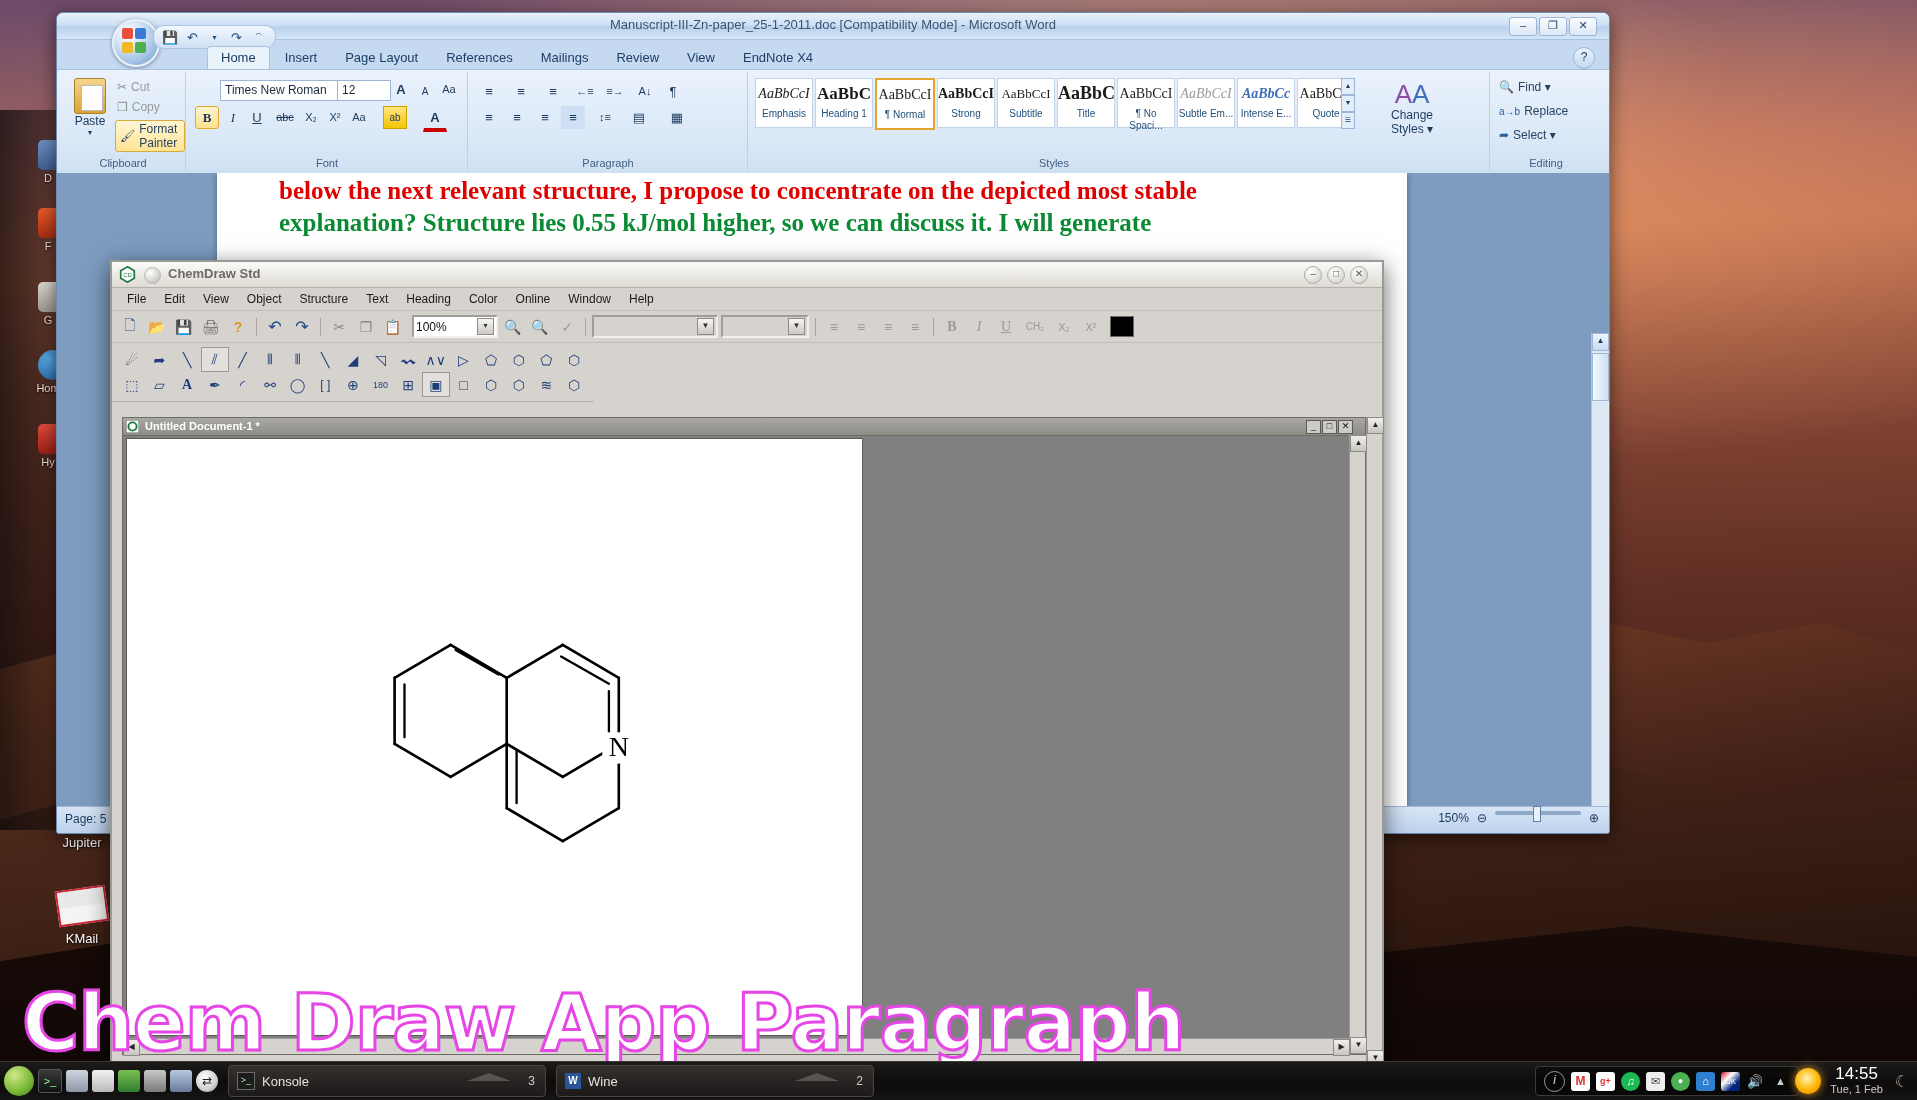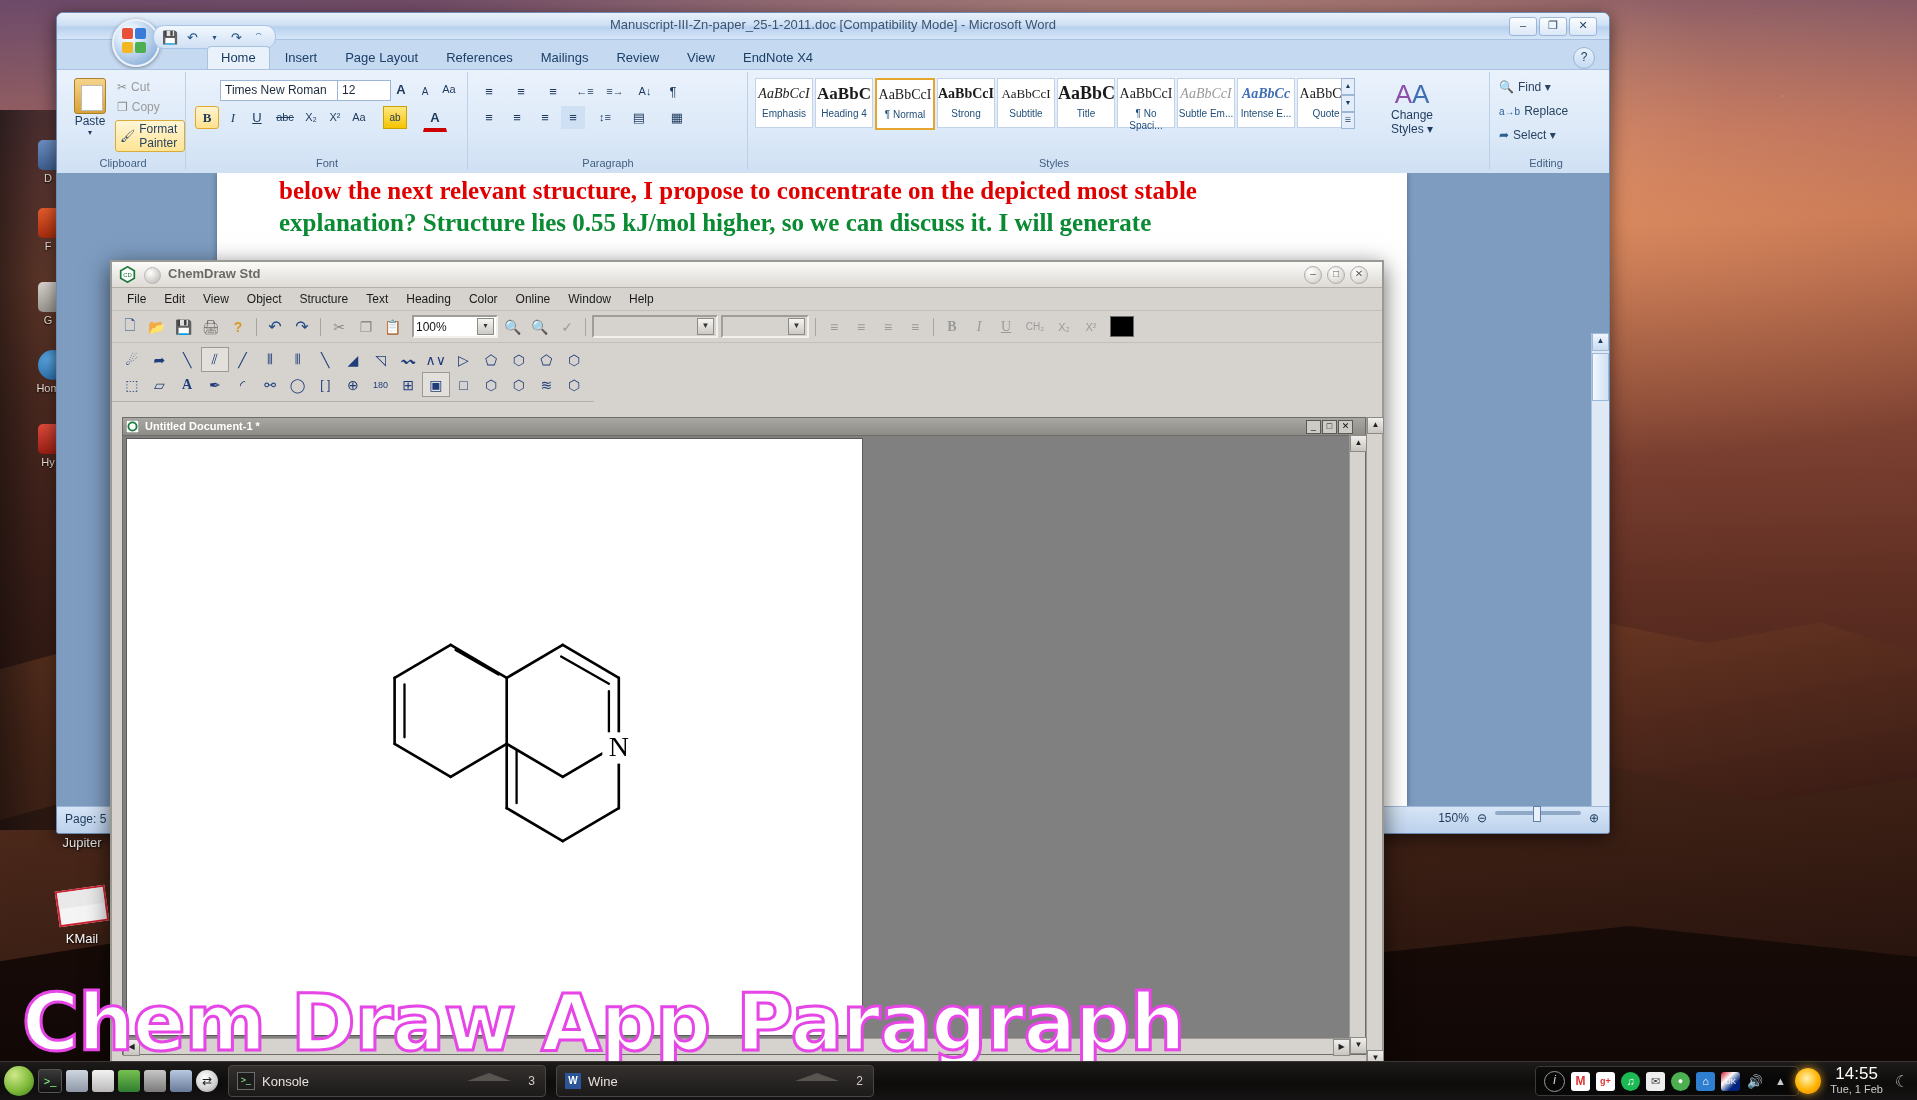--- a/index.html
+++ b/index.html
@@ -324,21 +324,21 @@
     </div>
 
     <div class="rgroup" style="left:692px;width:740px;">
       <div style="position:absolute;left:6px;top:6px;display:flex;gap:2px;">
         <div class="stylebox">
           <div class="prev" style="font-style:italic;">AaBbCcI</div>
           <div class="nm">Emphasis</div>
         </div>
         <div class="stylebox">
           <div class="prev" style="font-weight:bold;font-size:17px;">AaBbC</div>
-          <div class="nm">Heading 4</div>
+          <div class="nm">Heading 1</div>
         </div>
         <div class="stylebox sel">
           <div class="prev">AaBbCcI</div>
           <div class="nm">¶ Normal</div>
         </div>
         <div class="stylebox">
           <div class="prev" style="font-weight:bold;">AaBbCcI</div>
           <div class="nm">Strong</div>
         </div>
         <div class="stylebox">

